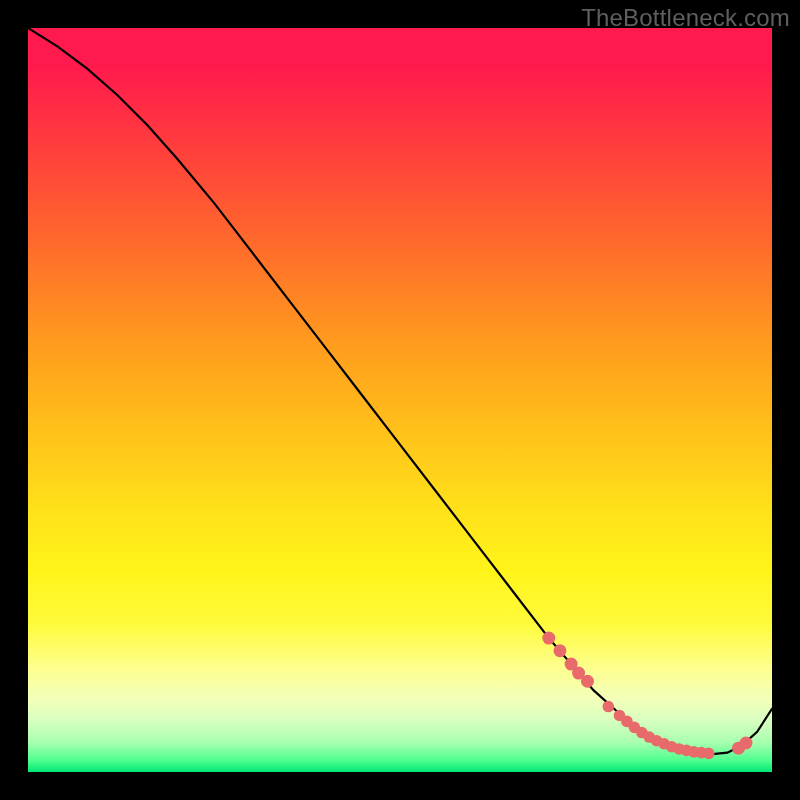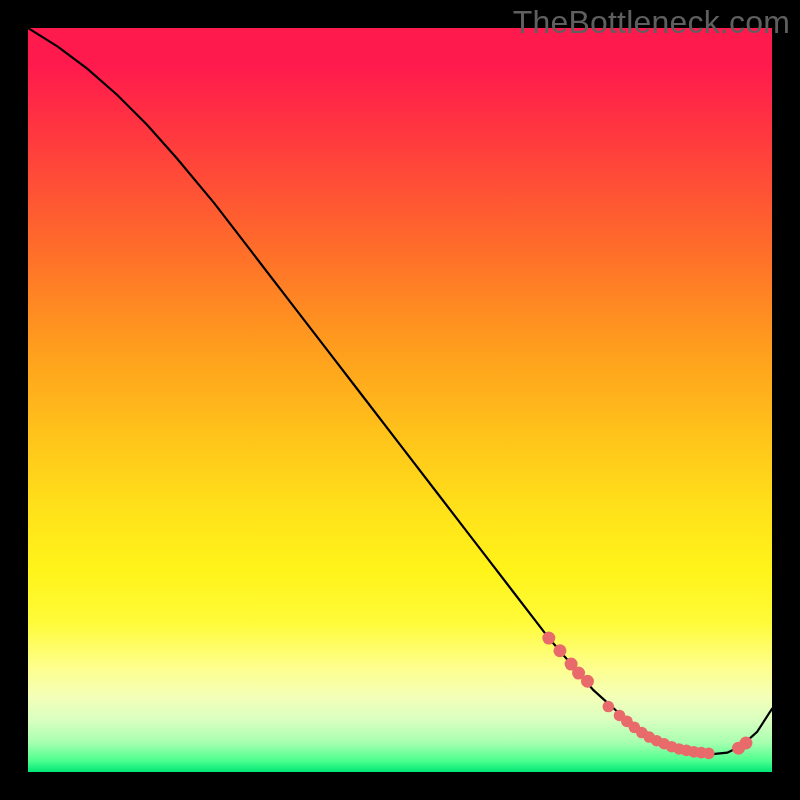--- a/index.html
+++ b/index.html
@@ -15,21 +15,21 @@
     position: relative;
     width: 800px;
     height: 800px;
     background: #000;
   }
   .watermark {
     position: absolute;
     top: 4px;
     right: 10px;
     color: #5f5f5f;
-    font-size: 32px;
+    font-size: 24px;
     font-weight: 500;
     letter-spacing: 0.2px;
     z-index: 30;
   }
   .plot {
     position: absolute;
     left: 28px;
     top: 28px;
     width: 744px;
     height: 744px;

